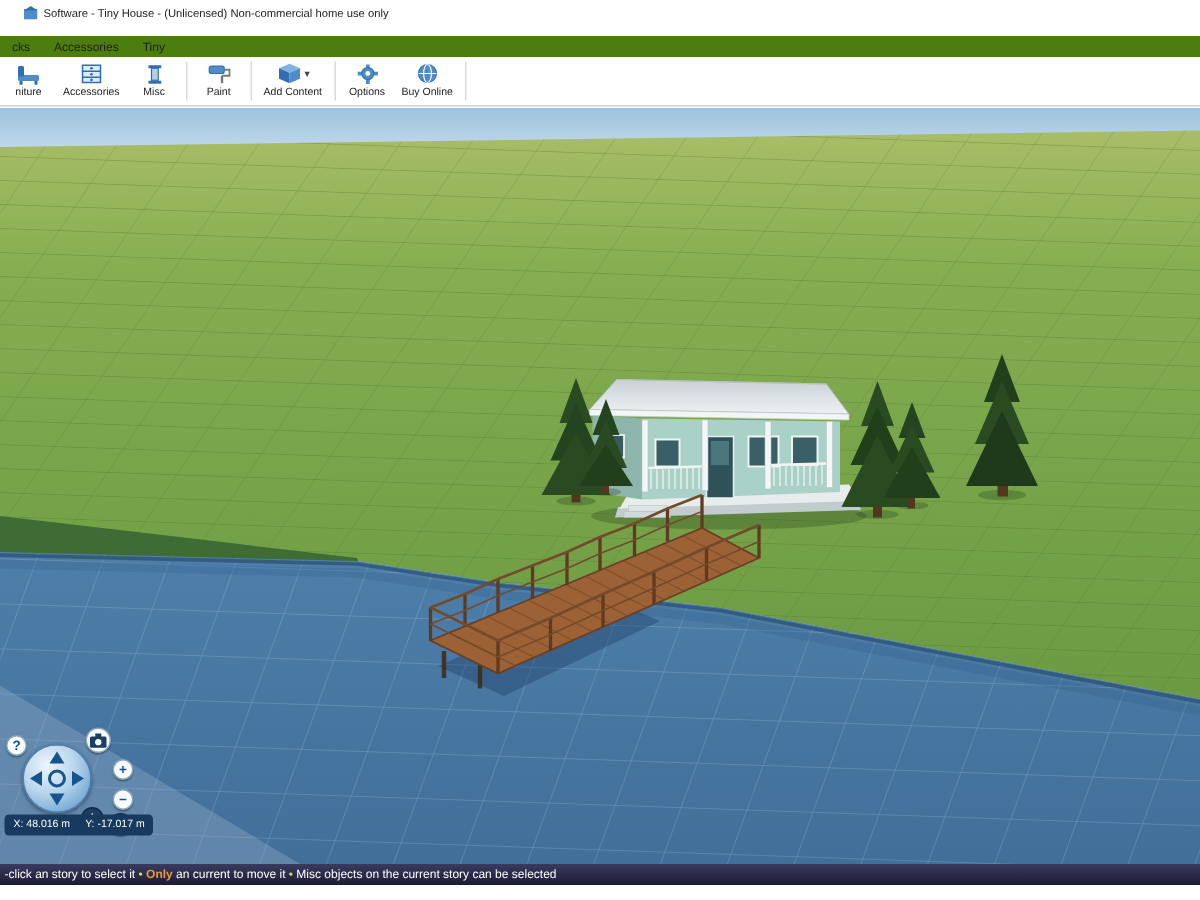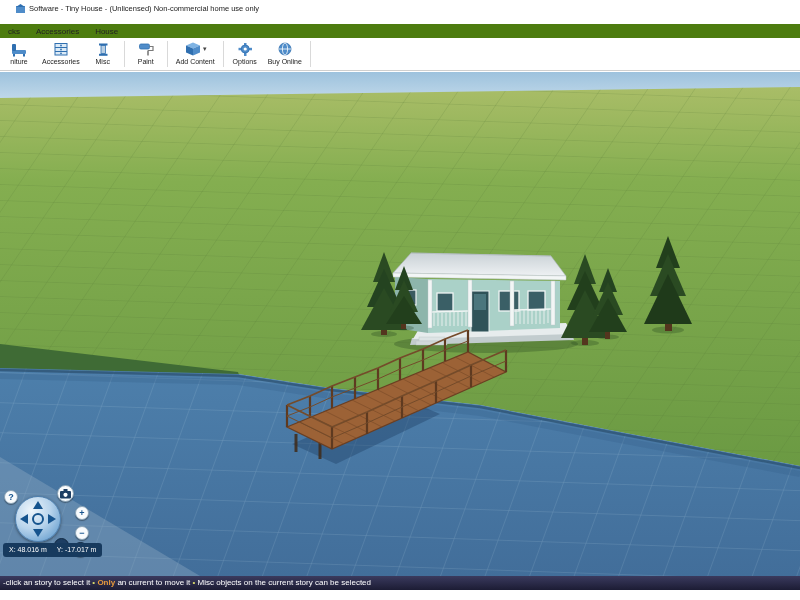--- a/index.html
+++ b/index.html
@@ -62,21 +62,21 @@
   <svg width="9" height="9">
     <rect x="0" y="2" width="9" height="7" fill="#4f8cc9"></rect>
     <polygon points="4.5,0 9,3 0,3" fill="#2f6fb0"></polygon>
   </svg>
   <span class="title">Software - Tiny House - (Unlicensed) Non-commercial home use only</span>
 </div>
 
 <div class="menubar">
   <span class="menu-item">cks</span>
   <span class="menu-item">Accessories</span>
-  <span class="menu-item">House</span>
+  <span class="menu-item">Tiny</span>
 </div>
 
 <div class="toolbar">
 
   <div class="tb-btn">
     <span class="ic">
       <svg width="18" height="16">
         <rect x="2" y="9" width="14" height="4" rx="1" fill="#4f8cc9"></rect>
         <rect x="2" y="3" width="4" height="7" rx="1" fill="#2f6fb0"></rect>
         <rect x="3" y="13" width="2" height="2.5" fill="#2f6fb0"></rect>

